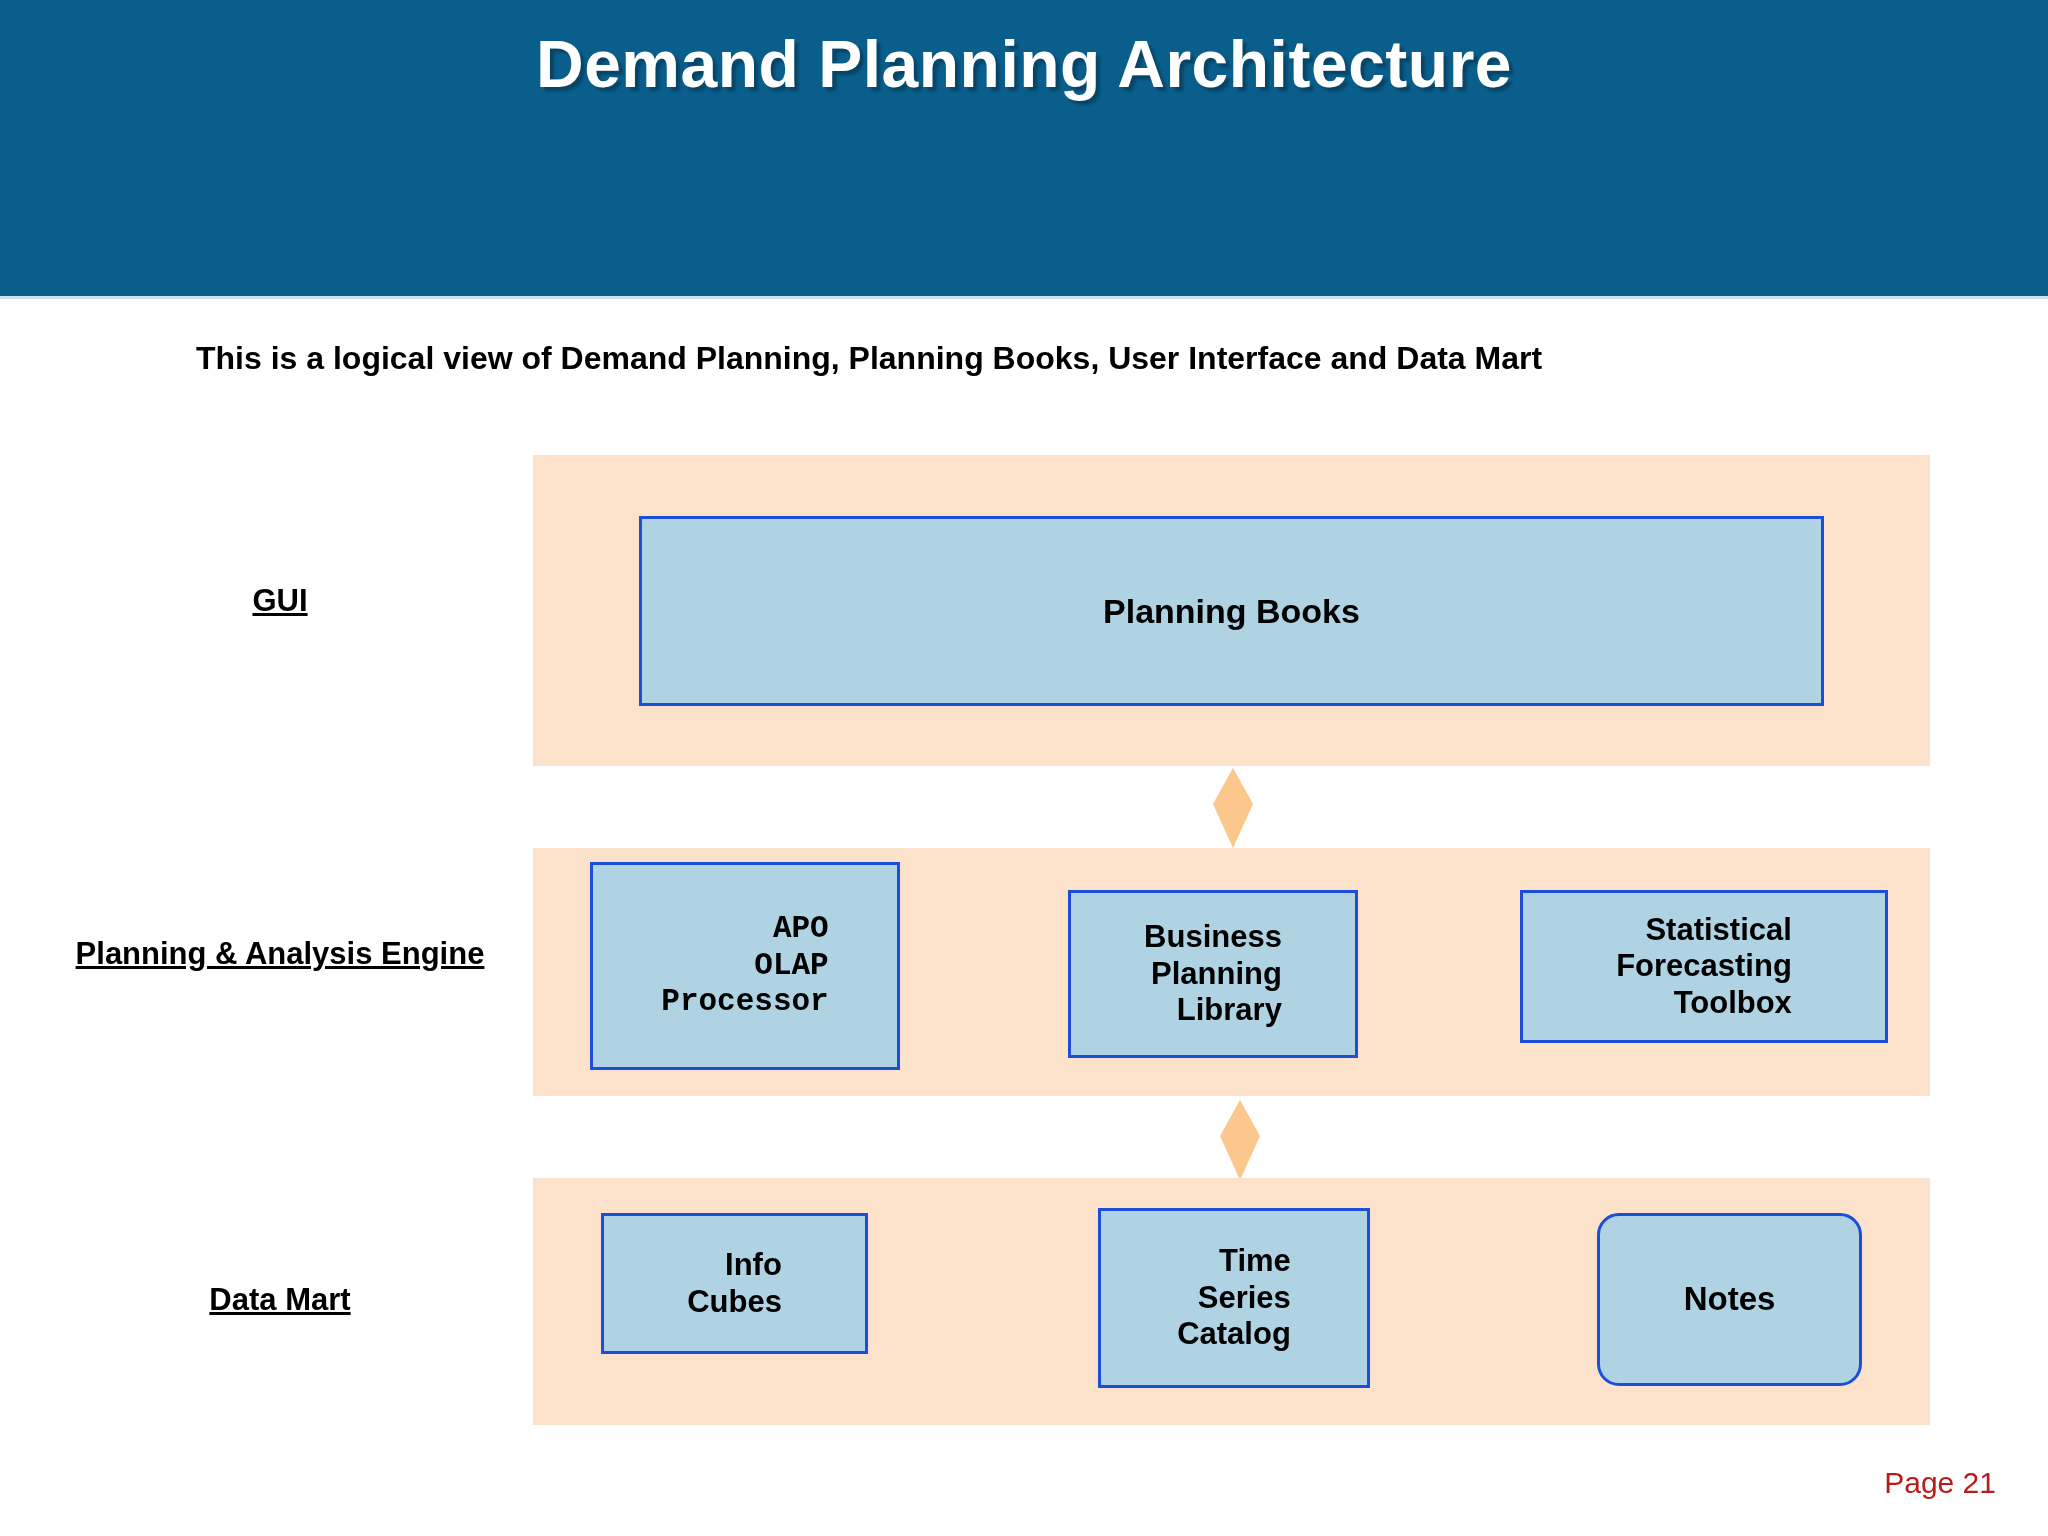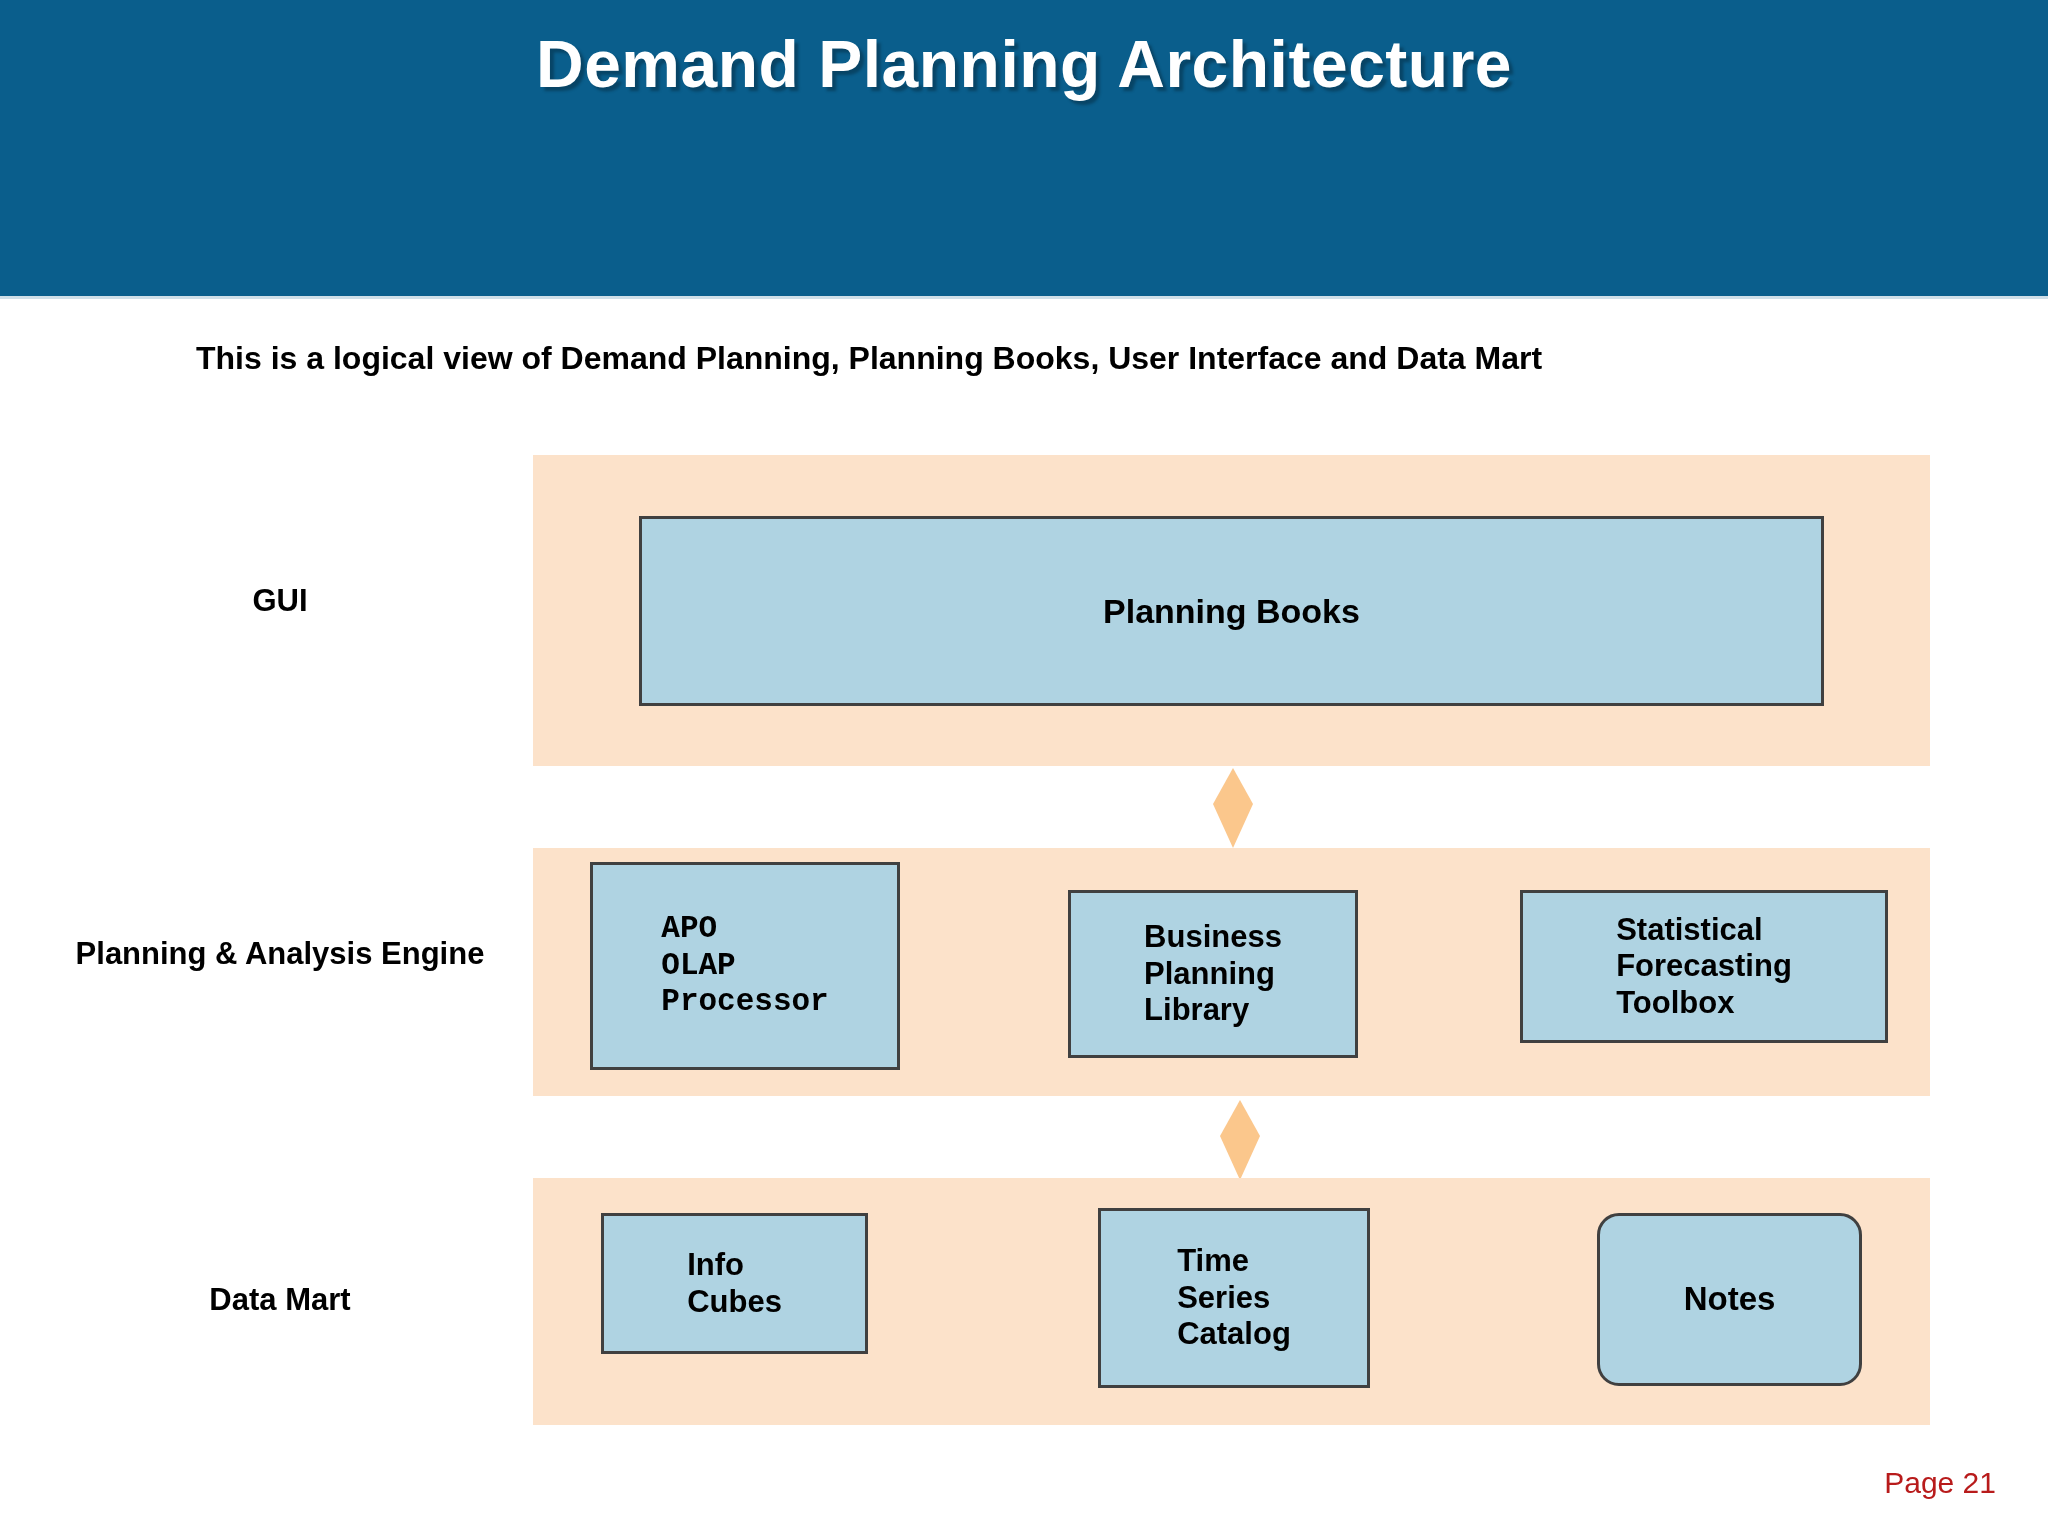--- a/index.html
+++ b/index.html
@@ -61,46 +61,47 @@
   }
 
   
   .row-label {
     position: absolute;
     color: #000000;
     font-size: 31px;
     font-weight: bold;
     text-align: center;
     line-height: 1.2;
+    text-decoration: underline;
   }
   #label-gui        { left: 60px;  top: 582px;  width: 440px; }
   #label-engine     { left: 20px;  top: 935px;  width: 520px; }
   #label-datamart   { left: 60px;  top: 1281px; width: 440px; }
 
   
   .band {
     position: absolute;
     left: 533px;
     width: 1397px;
     background: #FCE2CA;
   }
   #band-gui      { top: 455px;  height: 311px; }
   #band-engine   { top: 848px;  height: 248px; }
   #band-datamart { top: 1178px; height: 247px; }
 
   
   .box {
     position: absolute;
     background: #AFD3E2;
-    border: 3px solid #404040;
+    border: 3px solid #1d4ed8;
     box-sizing: border-box;
     display: flex;
     align-items: center;
     justify-content: center;
-    text-align: left;
+    text-align: right;
     color: #000000;
     font-size: 31px;
     font-weight: bold;
     line-height: 1.18;
     white-space: pre-line;
   }
   #box-planning-books {
     left: 639px; top: 516px; width: 1185px; height: 190px;
     font-size: 34px;
   }

